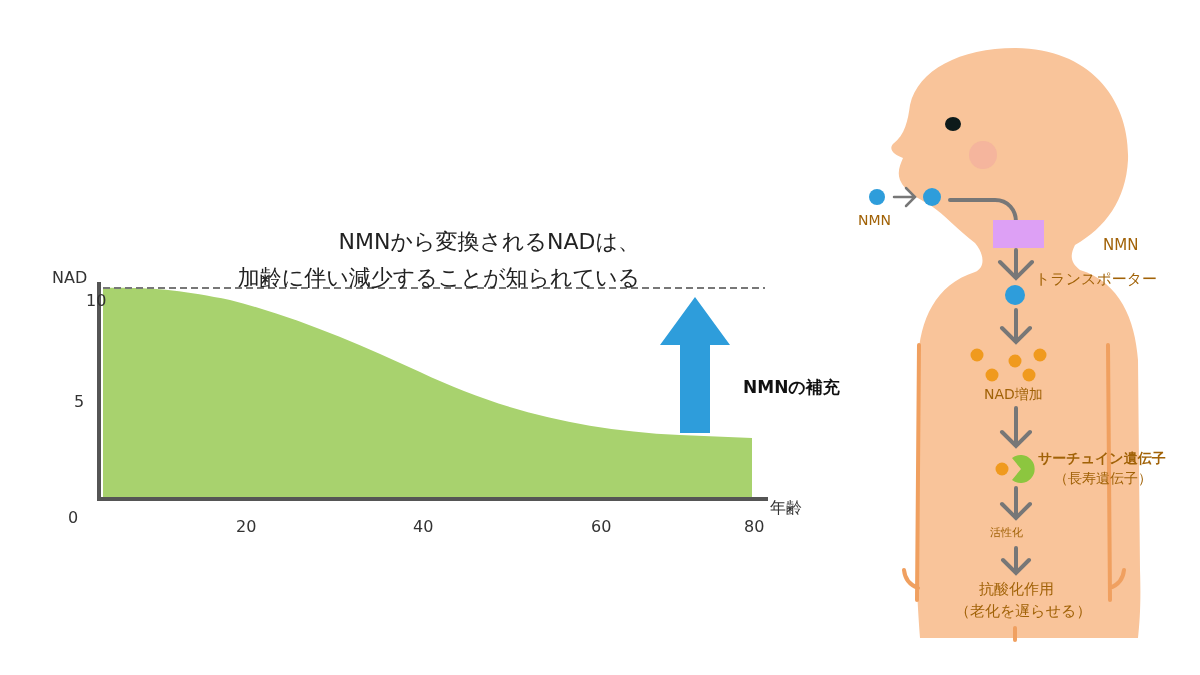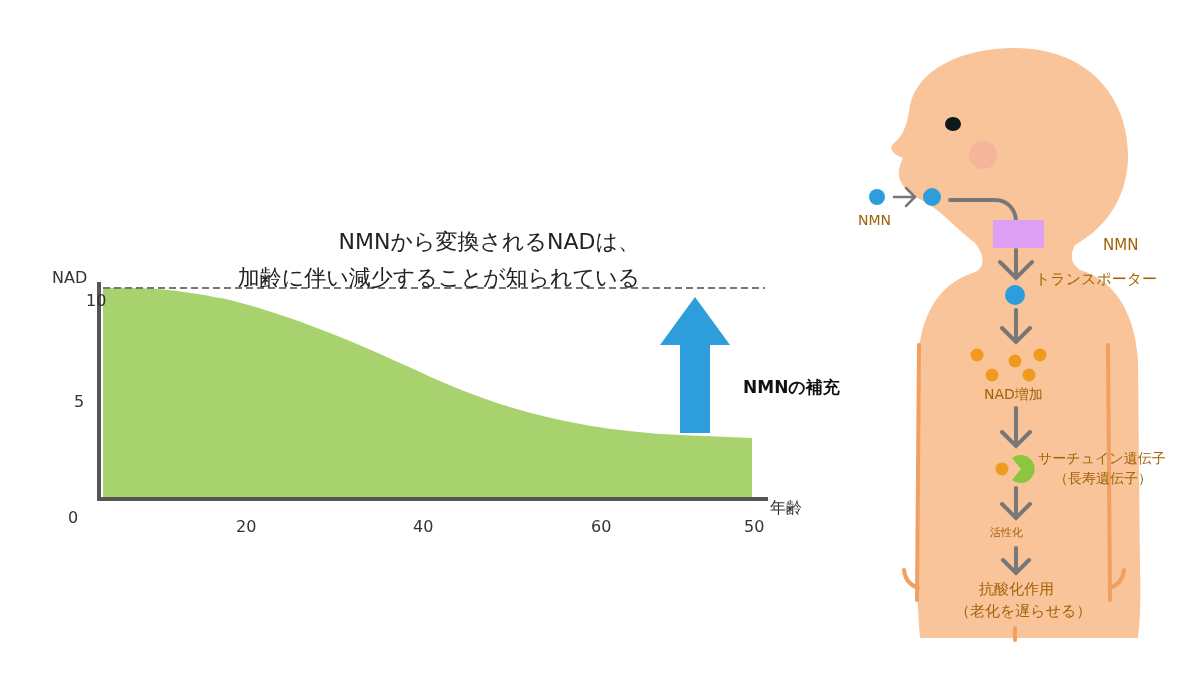--- a/index.html
+++ b/index.html
@@ -31,21 +31,21 @@
 <div class="abs title" style="top:244px;">加齢に伴い減少することが知られている</div>
 
 <div class="abs tick" style="left:52px; top:268px;">NAD</div>
 <div class="abs tick" style="left:70px; top:291px;margin-left:16px;">10</div>
 <div class="abs tick" style="left:74px; top:392px;">5</div>
 <div class="abs tick" style="left:68px; top:508px;">0</div>
 
 <div class="abs tick" style="left:236px; top:517px;">20</div>
 <div class="abs tick" style="left:413px; top:517px;">40</div>
 <div class="abs tick" style="left:591px; top:517px;">60</div>
-<div class="abs tick" style="left:744px; top:517px;">50</div>
+<div class="abs tick" style="left:744px; top:517px;">80</div>
 <div class="abs tick" style="left:770px; top:498px;">年齢</div>
 
 <div class="abs bold" style="left:743px; top:376px;">NMNの補充</div>
 
 <svg width="1200" height="675" viewBox="0 0 1200 675">
 
   <path fill="#f9c49a" d="
     M1015,48
     C1090,48 1130,100 1128,160
     C1126,200 1105,228 1075,245
@@ -97,17 +97,17 @@
   </g>
 
   <circle cx="1002" cy="469" r="6.5" fill="#f09a1e"></circle>
   <path d="M1021,469 L1012,458 A14,14 0 1,1 1012,480 Z" fill="#8cc63f"></path>
 </svg>
 
 <div class="abs lbl" style="left:858px; top:212px; font-size:14px;">NMN</div>
 <div class="abs lbl" style="left:1103px; top:236px;">NMN</div>
 <div class="abs lbl" style="left:1035px; top:258px;margin-top:12px;">トランスポーター</div>
 <div class="abs lbl" style="left:984px; top:386px; font-size:14px;">NAD増加</div>
-<div class="abs lbl" style="left:1038px; top:450px; font-size:14px;">サーチュイン遺伝子</div>
+<div class="abs lbl" style="left:1038px; top:450px; font-size:14px;font-weight:bold;">サーチュイン遺伝子</div>
 <div class="abs lbl" style="left:1054px; top:470px; font-size:14px;">（長寿遺伝子）</div>
 <div class="abs lbl" style="left:990px; top:525px; font-size:11px;">活性化</div>
 <div class="abs lbl" style="left:979px; top:580px; font-size:15px;">抗酸化作用</div>
 <div class="abs lbl" style="left:955px; top:602px; font-size:15px;">（老化を遅らせる）</div>
 
 </body></html>

